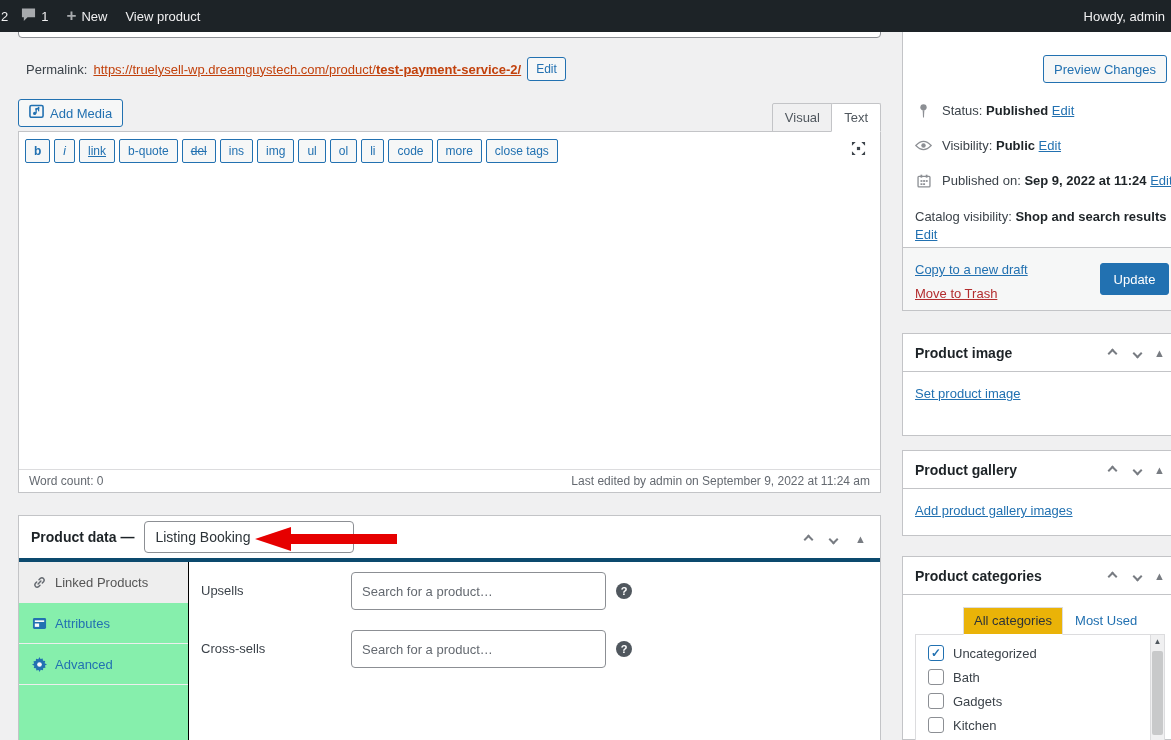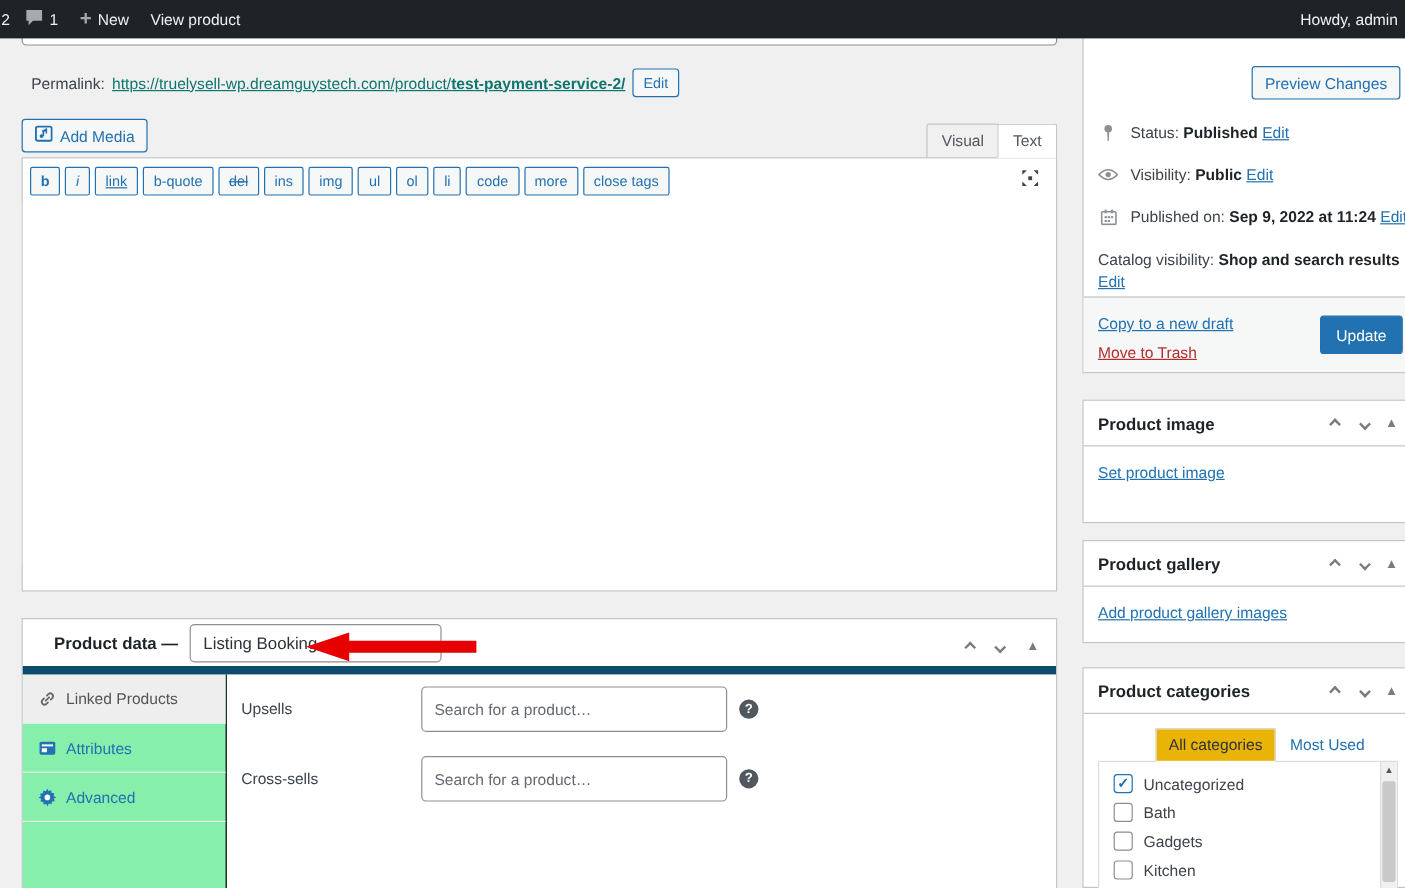--- a/index.html
+++ b/index.html
@@ -11,21 +11,21 @@
   .ab-item { display:flex; align-items:center; gap:5px; padding:0 9px; height:32px; font-size:13px; color:#f0f0f1; cursor:pointer; }
   .ab-counter { padding:0 4px 0 1px; }
   .ab-plus { font-size:17px; font-weight:bold; line-height:30px; color:#a7aaad; }
   .ab-right { margin-left:auto; padding-right:6px; }
 
   
   .title-input { position:absolute; left:18px; top:-6px; width:863px; height:44px; background:#fff; border:1px solid #8c8f94; border-radius:4px; font-size:23px; color:#2c3338; padding:6px 10px 0 10px; z-index:1; }
 
   
   .permalink-row { position:absolute; left:26px; top:57px; display:flex; align-items:center; gap:6px; }
-  .permalink-row a { color:#0f766e; text-decoration:underline; }
+  .permalink-row a { color:#c2410c; text-decoration:underline; }
   .btn-small { background:#f6f7f7; border:1px solid #2271b1; color:#2271b1; border-radius:3px; font-size:12px; height:24px; padding:0 8px; cursor:pointer; font-family:inherit; }
 
   
   .btn-secondary { background:#f6f7f7; border:1px solid #2271b1; color:#2271b1; border-radius:3px; font-size:13px; height:28px; padding:0 10px; cursor:pointer; display:inline-flex; align-items:center; gap:6px; font-family:inherit; }
   .btn-primary { background:#2271b1; border:1px solid #2271b1; color:#fff; border-radius:3px; font-size:13px; height:32px; padding:0 12px; cursor:pointer; font-family:inherit; }
 
   .add-media { position:absolute; left:18px; top:99px; height:28px; }
 
   
   .editor-tabs { position:absolute; top:103px; left:18px; width:863px; height:29px; }
@@ -37,21 +37,21 @@
   .editor-box { position:absolute; left:18px; top:131px; width:863px; height:362px; background:#fff; border:1px solid #c3c4c7; }
   .qt-toolbar { position:relative; padding:7px 6px 6px 6px; display:flex; gap:4px; align-items:center; }
   .qt-btn { background:#f6f7f7; border:1px solid #2271b1; color:#2271b1; border-radius:2px; min-height:24px; padding:1px 8px; font-size:12px; cursor:pointer; font-family:inherit; }
   .qt-b { font-weight:bold; } .qt-i { font-style:italic; } .qt-link { text-decoration:underline; } .qt-del { text-decoration:line-through; }
   .dfw { position:absolute; right:14px; top:9px; cursor:pointer; }
   .editor-area { position:absolute; left:0; top:37px; right:0; bottom:23px; background:#fff; cursor:text; }
   .editor-status { position:absolute; left:0; bottom:0; right:0; height:23px; border-top:1px solid #dcdcde; display:flex; align-items:center; justify-content:space-between; padding:0 10px; font-size:12px; color:#646970; background:#fff; }
 
   
   .pd-panel { position:absolute; left:18px; top:515px; width:863px; height:226px; background:#fff; border:1px solid #c3c4c7; }
-  .pd-header { position:relative; height:46px; border-bottom:7px solid #0c4a6e; display:flex; align-items:center; padding-left:26px; }
+  .pd-header { position:relative; height:46px; border-bottom:4px solid #0c4a6e; display:flex; align-items:center; padding-left:12px; }
   .pd-title { font-size:14px; font-weight:600; color:#1d2327; margin-right:10px; }
   .pd-select { position:relative; width:210px; height:32px; border:1px solid #8c8f94; border-radius:4px; background:#fff; font-size:14px; color:#2c3338; display:flex; align-items:center; padding:0 24px 0 10px; cursor:pointer; }
   .chev { display:inline-block; width:7px; height:7px; border-left:2px solid #787c82; border-top:2px solid #787c82; }
   .chev-down { transform:rotate(225deg); } .chev-up { transform:rotate(45deg); }
   .pd-select .chev { position:absolute; right:10px; top:11px; }
   .red-arrow { position:absolute; left:234px; top:9px; z-index:5; }
   .order-icons { position:absolute; right:14px; top:0; height:46px; display:flex; align-items:center; gap:18px; }
   .toggle-tri { color:#787c82; font-size:11px; cursor:pointer; }
   .pd-body { display:flex; height:179px; }
   .pd-nav { width:170px; background:#86efac; border-right:1px solid #000000; }
@@ -163,20 +163,27 @@
         <button class="qt-btn qt-more">more</button>
         <button class="qt-btn qt-closetags">close tags</button>
       </div>
     <span class="dfw">
       <svg width="15" height="15" viewBox="0 0 16 16" fill="#3c434a">
           <path d="M1 5V1h4zM11 1h4v4zM15 11v4h-4zM5 15H1v-4z"></path>
           <rect x="6.3" y="6.3" width="3.4" height="3.4"></rect>
         </svg>
     </span>
     <div class="editor-area"></div>
+    <div class="editor-status">
+      <span>
+        <span>Word count:</span>
+        <span>0</span>
+      </span>
+      <span>Last edited by admin on September 9, 2022 at 11:24 am</span>
+    </div>
   </div>
 
   <div class="pd-panel">
     <div class="pd-header">
       <span class="pd-title">Product data —</span>
       <div class="pd-select">
         <span>Listing Booking</span>
         <span class="chev chev-down"></span>
       </div>
       <svg class="red-arrow" width="146" height="28" viewBox="0 0 146 28">

